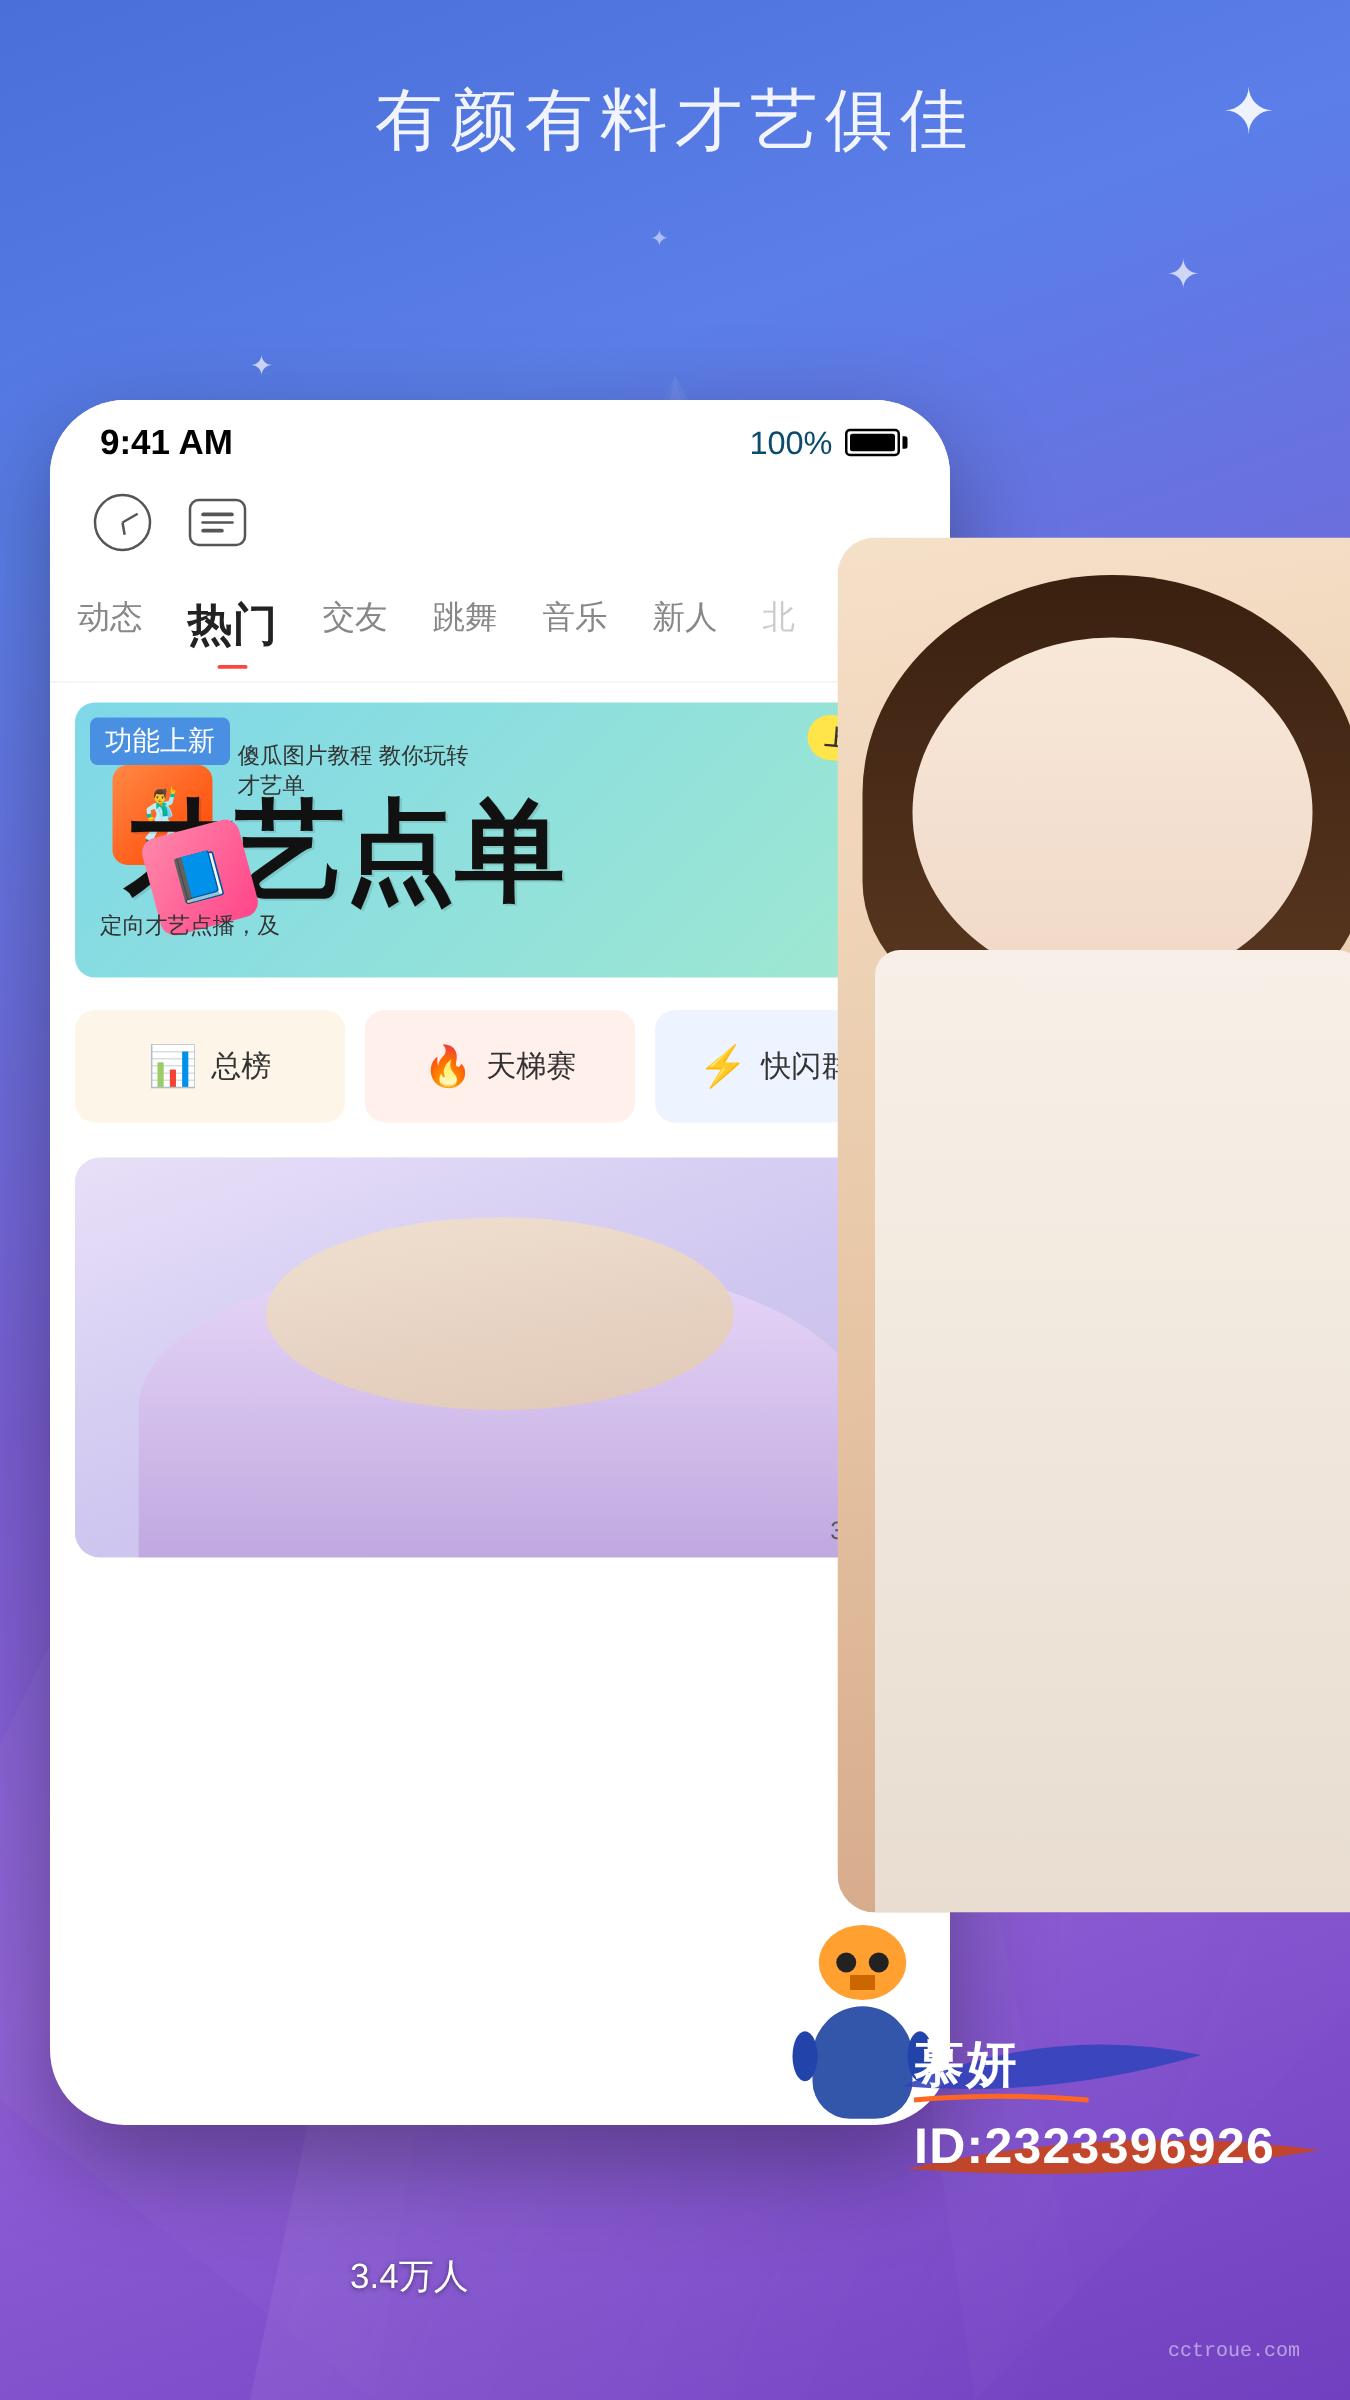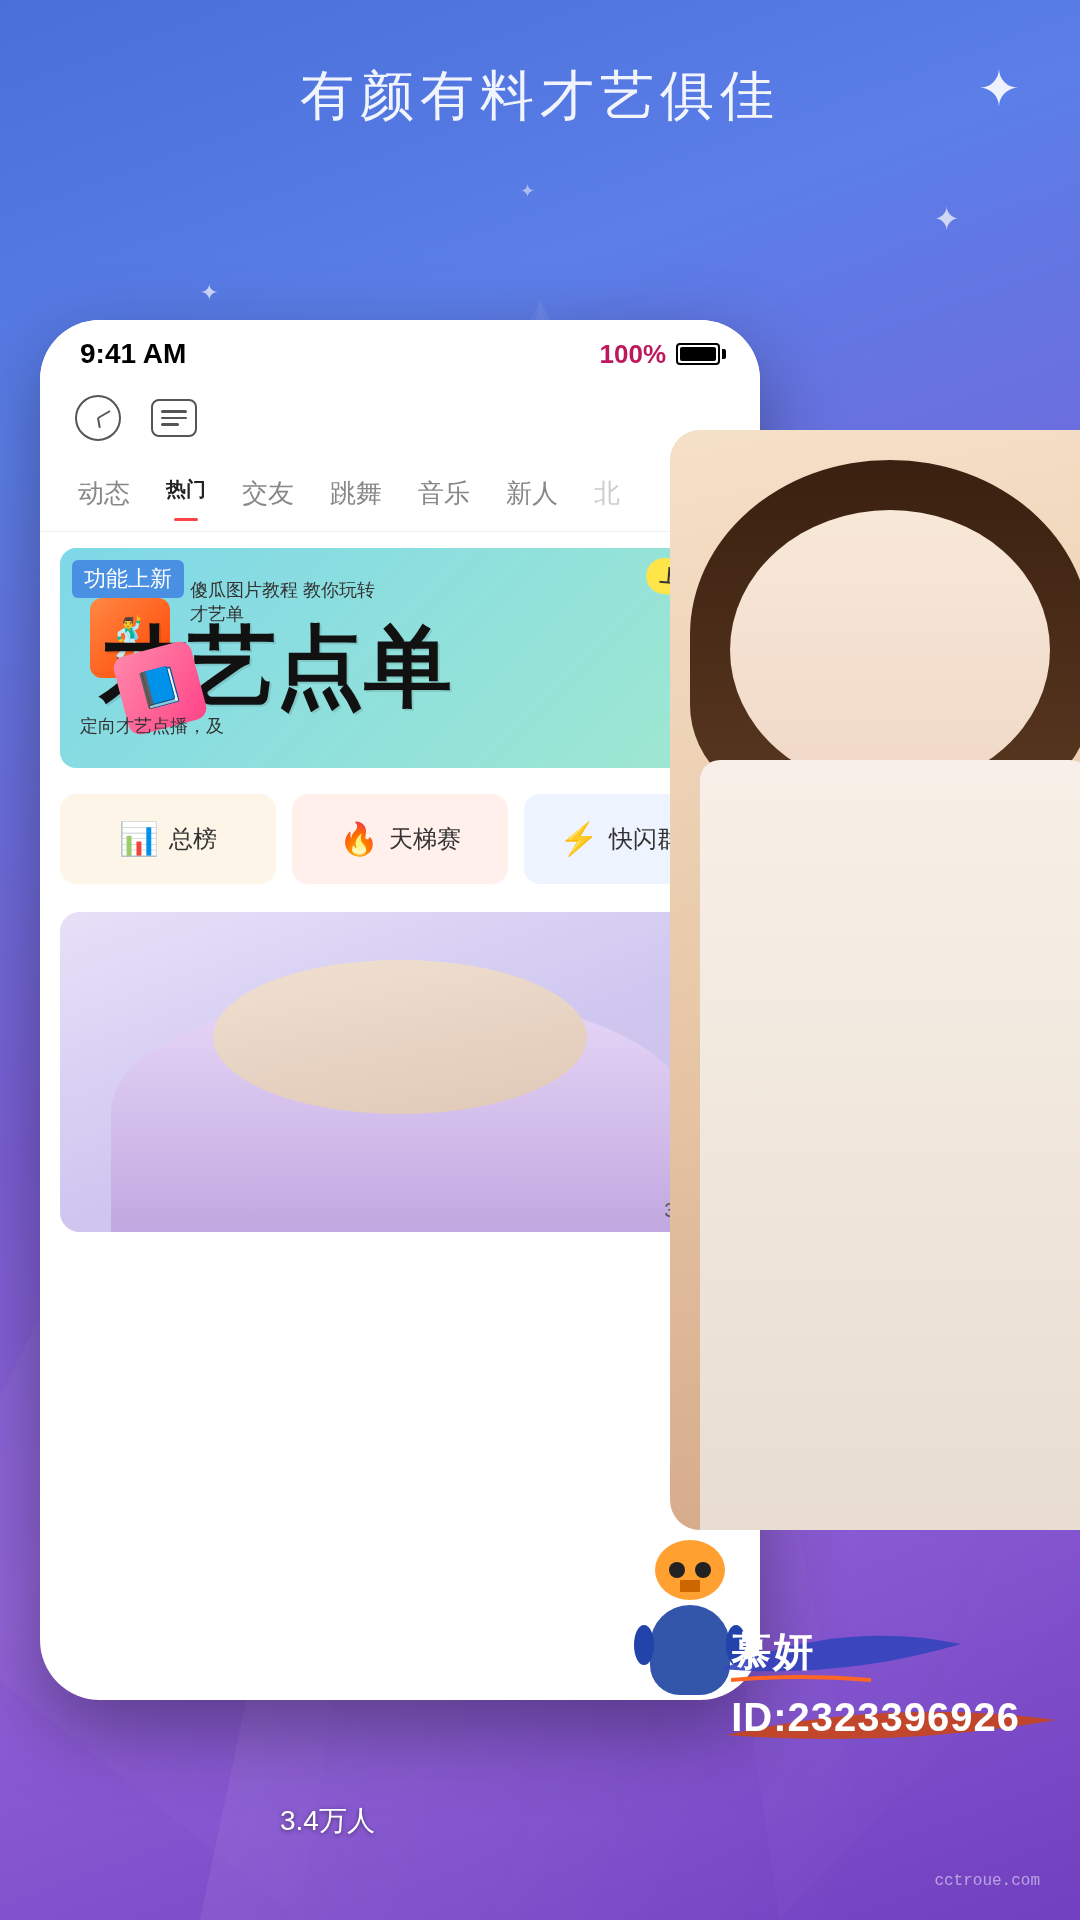--- a/index.html
+++ b/index.html
@@ -74,22 +74,22 @@
     .status-time {
       font-size: 28px;
       font-weight: 600;
       color: #000;
     }
     .status-right {
       display: flex;
       align-items: center;
       gap: 10px;
       font-size: 26px;
-      font-weight: 700;
-      color: #be185d;
+      font-weight: 400;
+      color: #0c4a6e;
     }
     .battery-icon {
       width: 44px;
       height: 22px;
       border: 2px solid #000;
       border-radius: 4px;
       position: relative;
       display: inline-block;
     }
     .battery-icon::after {
@@ -203,36 +203,36 @@
     .msg-line {
       width: 26px;
       height: 2.5px;
       background: #555;
       border-radius: 2px;
     }
 
     
     .nav-tabs {
       display: flex;
-      padding: 10px 20px;
+      padding: 10px 4px;
       gap: 0;
       border-bottom: 1px solid #f0f0f0;
       overflow: hidden;
     }
     .nav-tab {
       padding: 10px 18px;
       font-size: 26px;
       color: #888;
       position: relative;
       white-space: nowrap;
     }
     .nav-tab.active {
       color: #222;
       font-weight: 700;
-      font-size: 20px;
+      font-size: 36px;
     }
     .nav-tab.active::after {
       content: '';
       position: absolute;
       bottom: 0;
       left: 50%;
       transform: translateX(-50%);
       width: 24px;
       height: 3px;
       background: #ff4444;

